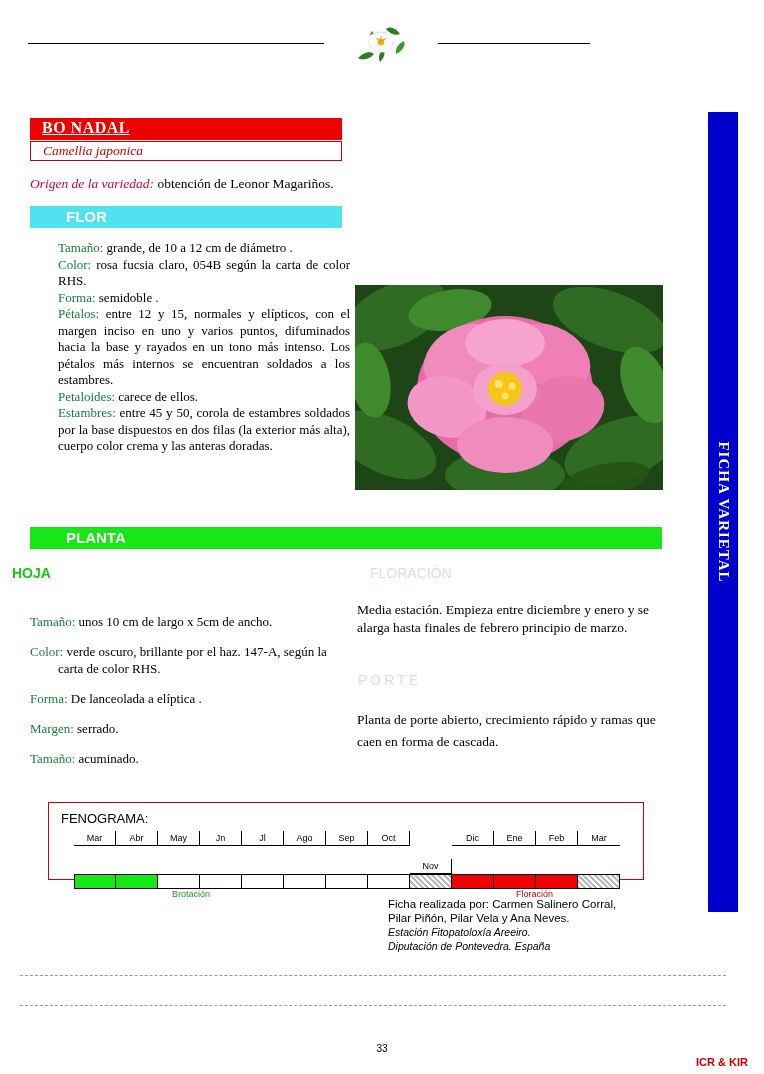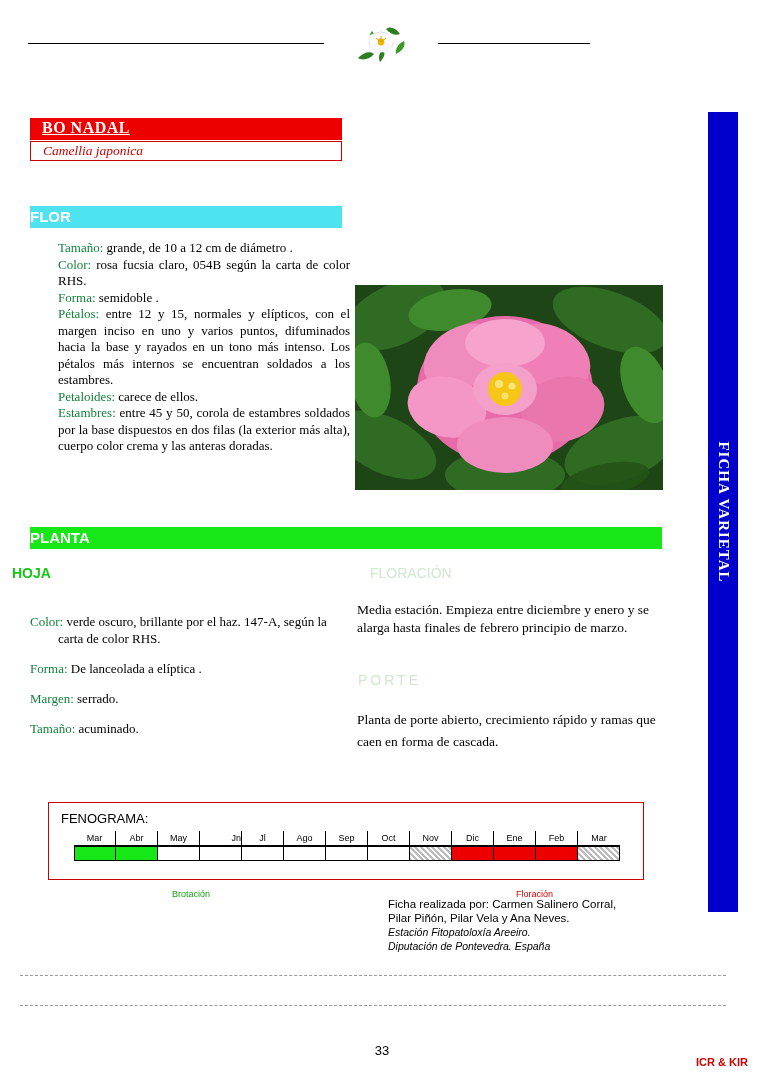--- a/index.html
+++ b/index.html
@@ -50,21 +50,21 @@
   }
   .origen{
     position:absolute;left:30px;top:176px;width:420px;
     font-size:13.5px;color:#000;
   }
   .origen i{color:#cc0044;font-style:italic;}
 
   .band{
     position:absolute;height:22px;
     color:#ffffff;font-weight:bold;font-size:15px;
-    box-sizing:border-box;
+    padding-left:36px;box-sizing:border-box;
     line-height:22px;
     font-family:"Liberation Sans", sans-serif;
   }
   .band-flor{left:30px;top:206px;width:312px;background:#4fe3ef;}
   .band-planta{left:30px;top:527px;width:632px;background:#17e617;}
 
   
   .desc{
     position:absolute;left:30px;top:240px;width:320px;
     font-size:13px;line-height:16.5px;text-align:justify;
@@ -146,21 +146,21 @@
   }
   .credits .it{font-style:italic;font-size:10.5px;}
 
   
   .dash-rule{
     position:absolute;left:20px;width:706px;height:0;
     border-top:1px dashed #999;
   }
   .page-num{
     position:absolute;left:0;top:1043px;width:764px;text-align:center;
-    font-size:13px;font-family:"Liberation Sans", sans-serif;
+    font-size:10px;font-family:"Liberation Sans", sans-serif;
   }
   .icr{
     position:absolute;right:16px;top:1056px;
     font-size:11px;font-weight:bold;color:#cc0000;
     font-family:"Liberation Sans", sans-serif;
   }
 </style>
 </head>
 <body>
 
@@ -185,20 +185,23 @@
     </svg>
   </div>
 
   <div class="side-bar">
     <span>FICHA VARIETAL</span>
   </div>
 
   <div class="title-red">BO NADAL</div>
   <div class="title-sci">Camellia japonica</div>
 
+  <div class="origen">
+    <i>Origen de la variedad:</i><span> obtención de Leonor Magariños.</span>
+  </div>
 
   <div class="band band-flor">FLOR</div>
 
   <div class="desc">
     <p class="ind"><span class="lbl">Tamaño:</span><span> grande, de 10 a 12 cm de diámetro .</span></p>
     <p class="ind"><span class="lbl">Color:</span><span> rosa fucsia claro, 054B según la carta de color RHS.</span></p>
     <p class="ind"><span class="lbl">Forma:</span><span> semidoble .</span></p>
     <p class="ind"><span class="lbl">Pétalos:</span><span> entre 12 y 15, normales y elípticos, con el margen inciso en uno y varios puntos, difuminados hacia la base y rayados en un tono más intenso. Los pétalos más internos se encuentran soldados a los estambres.</span></p>
     <p class="ind"><span class="lbl">Petaloides:</span><span> carece de ellos.</span></p>
     <p class="ind"><span class="lbl">Estambres:</span><span> entre 45 y 50, corola de estambres soldados por la base dispuestos en dos filas (la exterior más alta), cuerpo color crema y las anteras doradas.</span></p>
@@ -239,42 +242,43 @@
     </svg>
   </div>
 
   <div class="band band-planta">PLANTA</div>
 
   <div class="sub-hoja">HOJA</div>
   <div class="sub-flor2">FLORACIÓN</div>
   <div class="sub-porte">PORTE</div>
 
   <div class="hoja-desc">
+    <p class="ind"><span class="lbl">Tamaño:</span><span> unos 10 cm de largo x 5cm  de ancho.</span></p>
     <p class="ind"><span class="lbl">Color:</span><span> verde oscuro, brillante por el haz. 147-A, según la carta de color RHS.</span></p>
     <p class="ind"><span class="lbl">Forma:</span><span> De lanceolada a elíptica .</span></p>
     <p class="ind"><span class="lbl">Margen:</span><span> serrado.</span></p>
     <p class="ind"><span class="lbl">Tamaño:</span><span> acuminado.</span></p>
   </div>
 
   <div class="floracion-txt">Media estación. Empieza entre diciembre y enero y se alarga hasta finales de febrero principio de marzo.</div>
   <div class="porte-txt">Planta de porte abierto, crecimiento rápido y ramas que caen en forma de cascada.</div>
 
   <div class="feno">
     <div class="feno-title">FENOGRAMA:</div>
     <div class="feno-table">
       <div class="feno-row feno-head" id="feno-head">
           <div class="cell sep" style="width: 42px;">Mar</div>
           <div class="cell sep" style="width: 42px;">Abr</div>
           <div class="cell sep" style="width: 42px;">May</div>
-          <div class="cell sep" style="width: 42px; text-align: right;">Jn</div>
+          <div class="cell sep" style="width: 42px;">Jn</div>
           <div class="cell sep" style="width: 42px;">Jl</div>
           <div class="cell sep" style="width: 42px;">Ago</div>
           <div class="cell sep" style="width: 42px;">Sep</div>
           <div class="cell sep" style="width: 42px;">Oct</div>
-          <div class="cell sep" style="width: 42px;">Nov</div>
+          <div class="cell sep" style="width: 42px; margin-top: 28px;">Nov</div>
           <div class="cell sep" style="width: 42px;">Dic</div>
           <div class="cell sep" style="width: 42px;">Ene</div>
           <div class="cell sep" style="width: 42px;">Feb</div>
           <div class="cell" style="width: 42px;">Mar</div>
         </div>
       <div class="feno-row feno-cells" id="feno-cells">
           <div class="cell first" style="width: 42px; background: rgb(23, 230, 23);"></div>
           <div class="cell" style="width: 42px; background: rgb(23, 230, 23);"></div>
           <div class="cell" style="width: 42px; background: rgb(255, 255, 255);"></div>
           <div class="cell" style="width: 42px; background: rgb(255, 255, 255);"></div>

